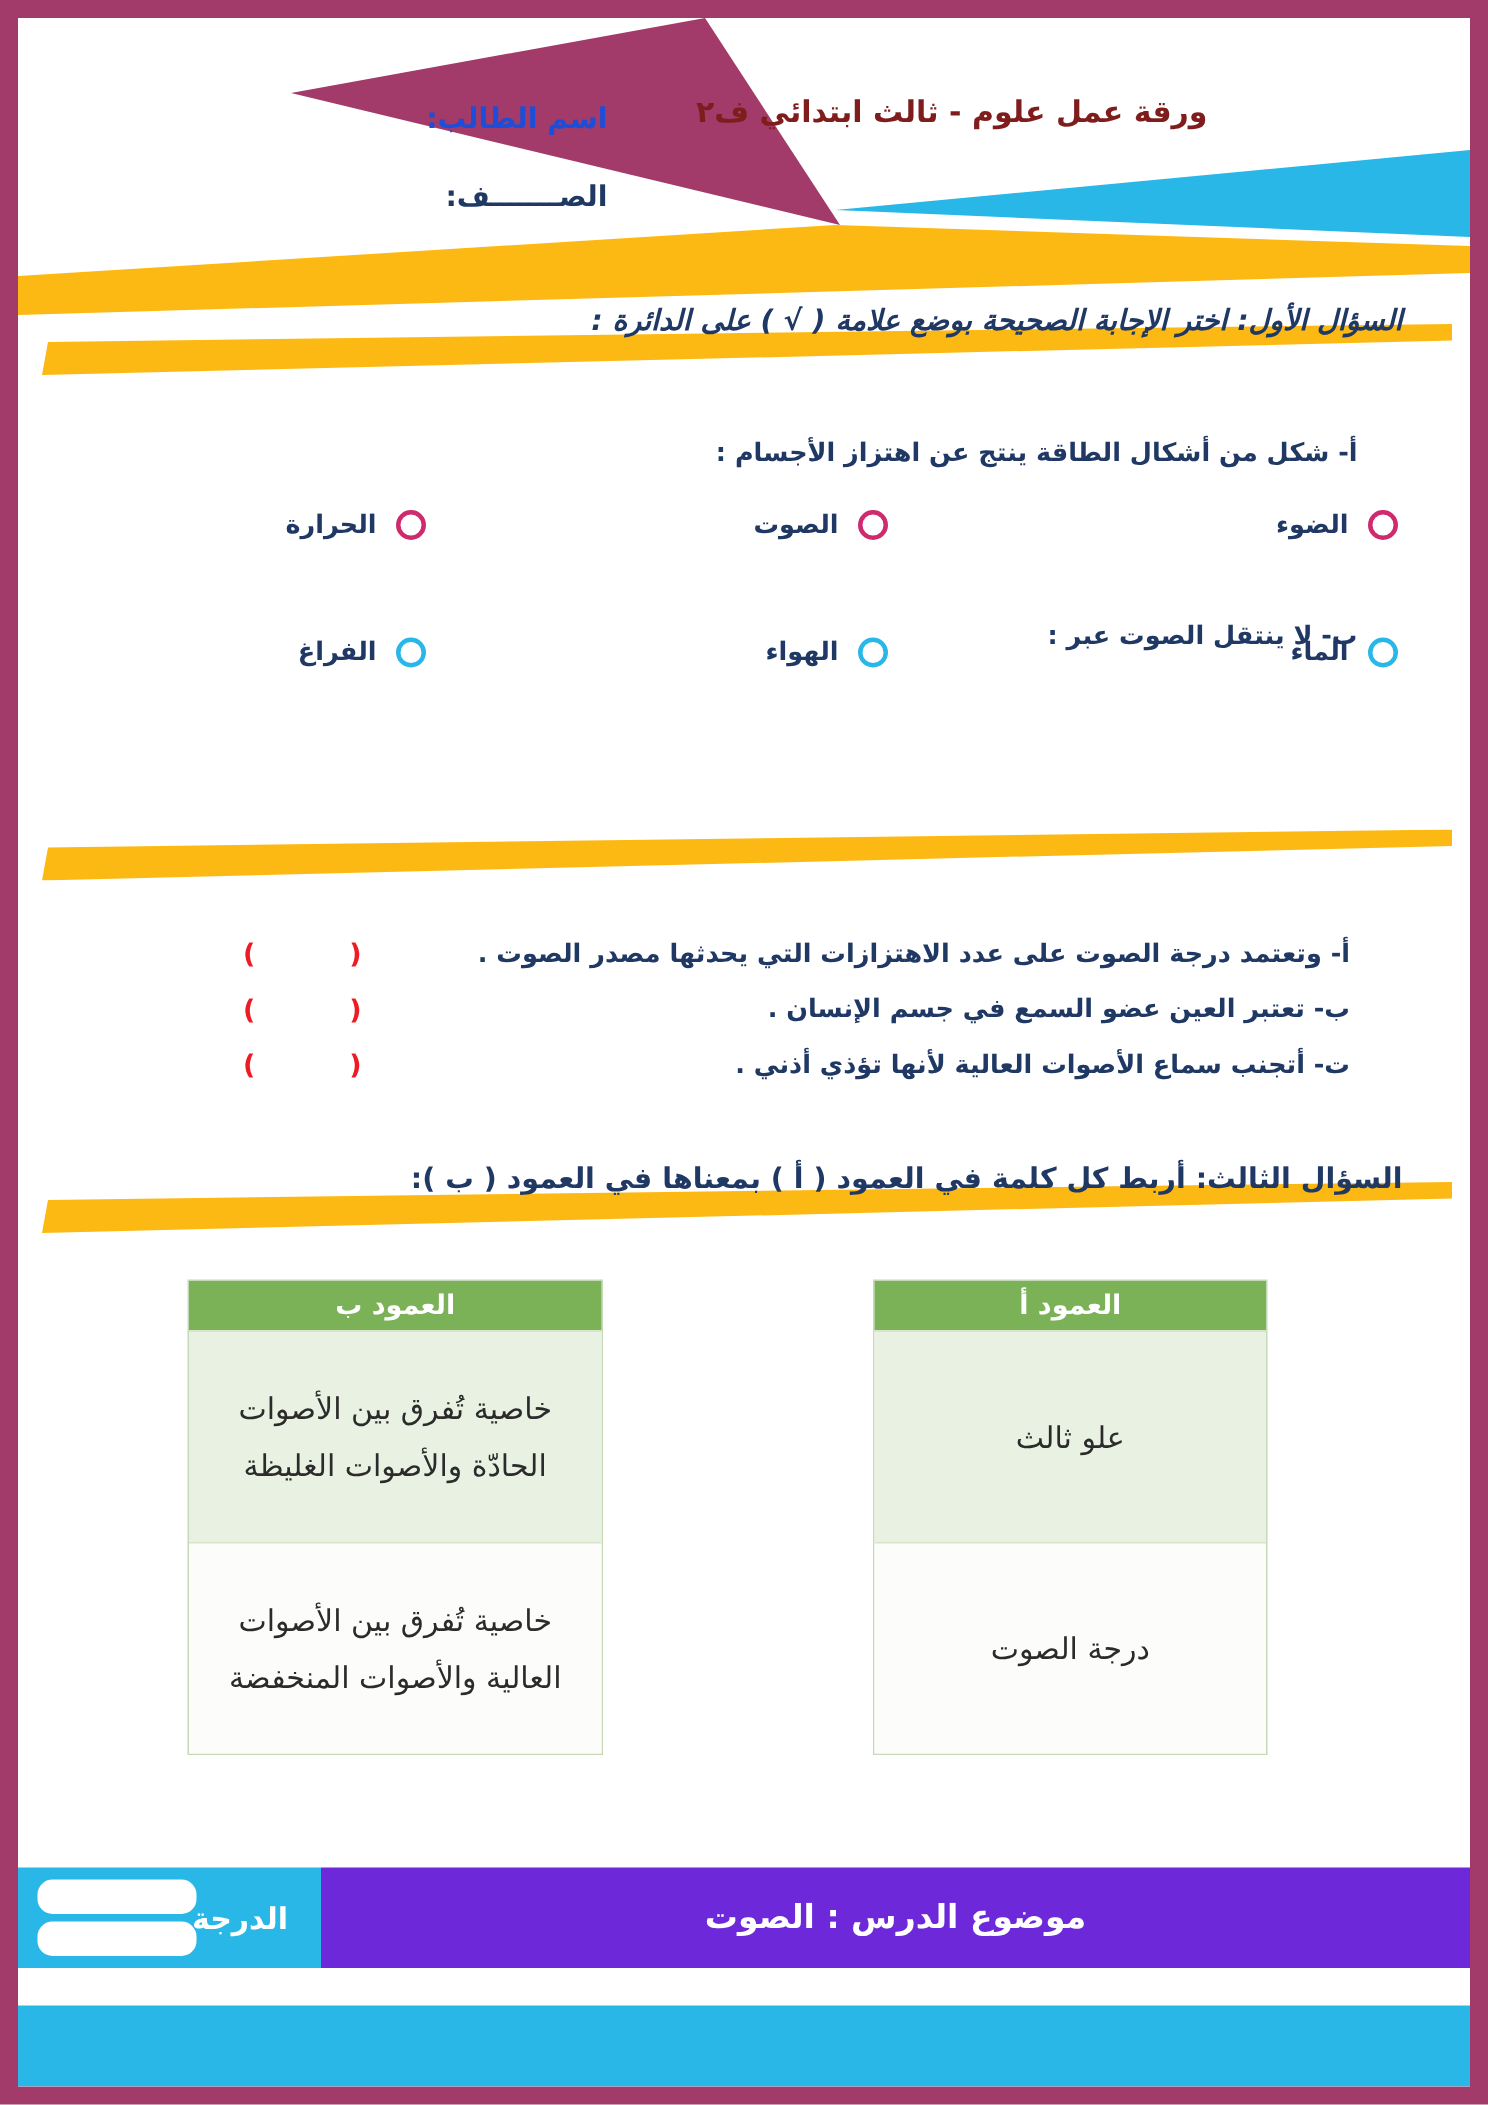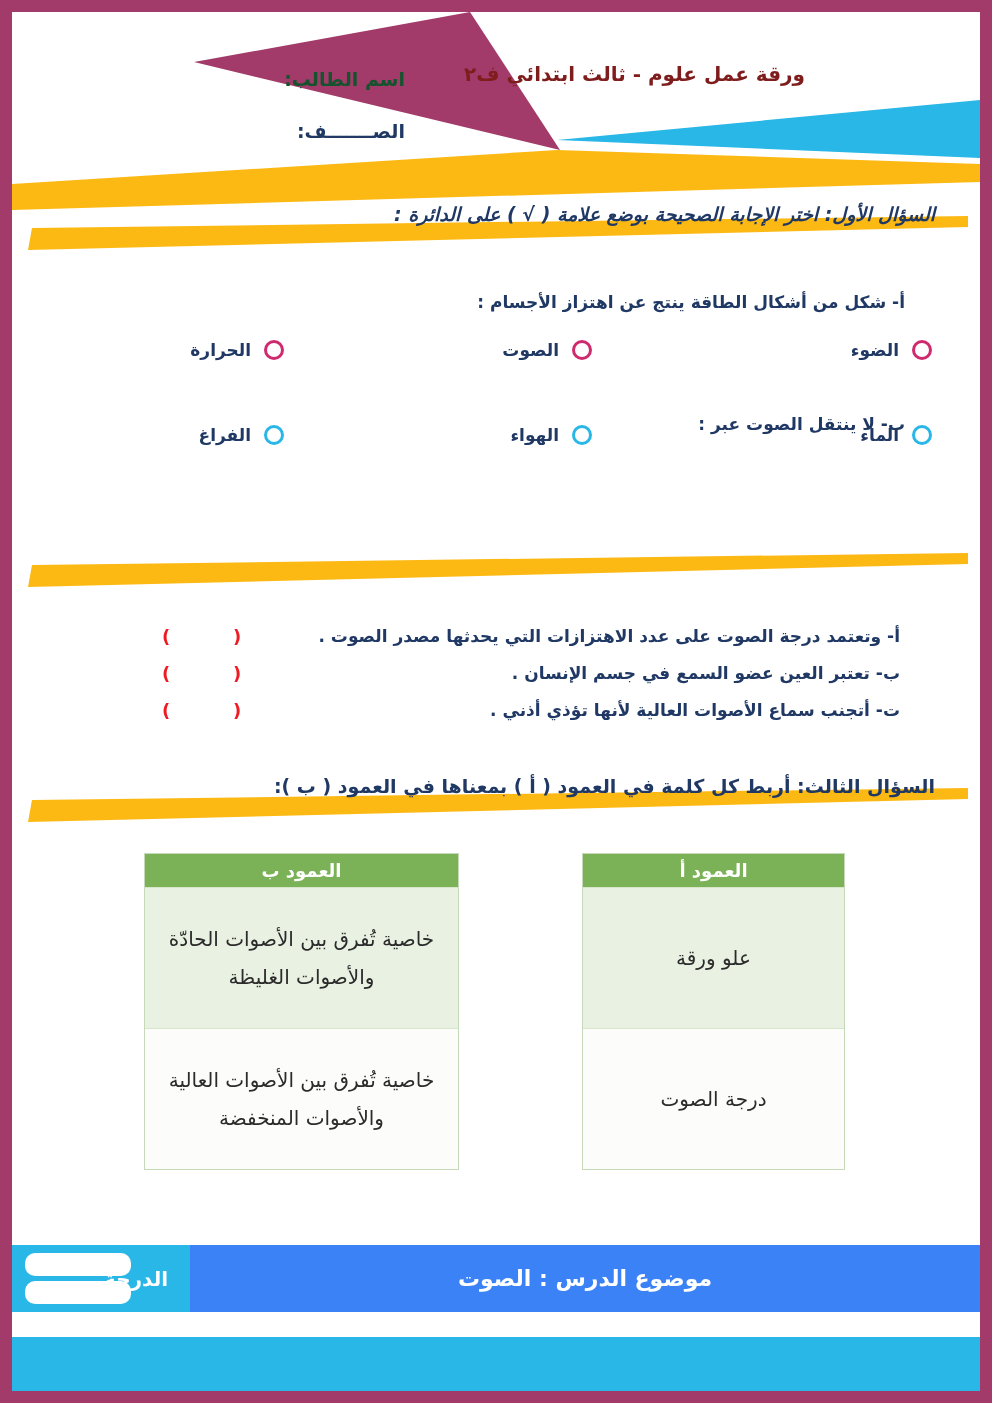--- a/index.html
+++ b/index.html
@@ -24,21 +24,21 @@
 
   
   .top-deco { position: absolute; left: 0; top: 0; width: 968px; height: 200px; }
   .header-title {
     position: absolute; top: 50px; right: 175px;
     font-size: 20px; font-weight: bold; color: #7f1d1d;
     direction: rtl; white-space: nowrap; z-index: 3;
   }
   .student-name {
     position: absolute; top: 56px; right: 575px;
-    font-size: 19px; font-weight: bold; color: #14532d;
+    font-size: 19px; font-weight: bold; color: #1d4ed8;
     direction: rtl; white-space: nowrap; z-index: 3;
   }
   .class-label {
     position: absolute; top: 108px; right: 575px;
     font-size: 19px; font-weight: bold; color: #1f3864;
     direction: rtl; white-space: nowrap; z-index: 3;
   }
 
   
   .ribbon { position: absolute; left: 16px; width: 940px; height: 34px; z-index: 1; }
@@ -100,21 +100,21 @@
     white-space: pre;
   }
 
   
   .match-table {
     position: absolute; top: 841px;
     border: 1px solid #c6d9b8;
     background: #ffffff;
   }
   .table-a { right: 135px; width: 263px; }
-  .table-b { left: 113px; width: 315px; margin-left: 19px; }
+  .table-b { left: 113px; width: 277px; }
   .mt-header {
     height: 33px; line-height: 33px;
     background: #7cb257; color: #ffffff;
     text-align: center; font-size: 18px; font-weight: bold;
     direction: rtl;
   }
   .mt-cell {
     height: 141px;
     display: flex; align-items: center; justify-content: center;
     text-align: center; padding: 8px 14px;
@@ -124,23 +124,23 @@
   }
   .cell-light { background: #e9f1e2; }
   .cell-white { background: #fcfdfb; }
 
   
   .footer-bar {
     position: absolute; left: 0; top: 1233px;
     width: 968px; height: 67px;
     display: flex;
   }
-  .seg-cyan { width: 178px; background: #29b7e8; position: relative; }
+  .seg-cyan { width: 202px; background: #29b7e8; position: relative; }
   .seg-purple {
-    flex: 1; background: #3b82f6;
+    flex: 1; background: #6d28d9;
     display: flex; align-items: center; justify-content: center;
   }
   .lesson-label {
     color: #ffffff; font-size: 22px; font-weight: bold;
     direction: rtl; white-space: nowrap;
   }
   .grade-label {
     position: absolute; right: 22px; top: 50%;
     transform: translateY(-50%);
     color: #ffffff; font-size: 20px; font-weight: bold;
@@ -225,21 +225,21 @@
       <span class="tf-slot">(          )</span>
     </div>
 
     <svg class="ribbon r3" viewBox="0 0 940 34" preserveAspectRatio="none">
       <polygon points="4,12 940,0 940,11 0,34" fill="#fdb913"></polygon>
     </svg>
     <div class="q-heading h3">السؤال الثالث: أربط كل كلمة في العمود ( أ ) بمعناها في العمود ( ب ):</div>
 
     <div class="match-table table-a">
       <div class="mt-header">العمود أ</div>
-      <div class="mt-cell cell-light">علو ورقة</div>
+      <div class="mt-cell cell-light">علو ثالث</div>
       <div class="mt-cell cell-white">درجة الصوت</div>
     </div>
 
     <div class="match-table table-b">
       <div class="mt-header">العمود ب</div>
       <div class="mt-cell cell-light">خاصية تُفرق بين الأصوات الحادّة والأصوات الغليظة</div>
       <div class="mt-cell cell-white">خاصية تُفرق بين الأصوات العالية والأصوات المنخفضة</div>
     </div>
 
     <div class="footer-bar">

